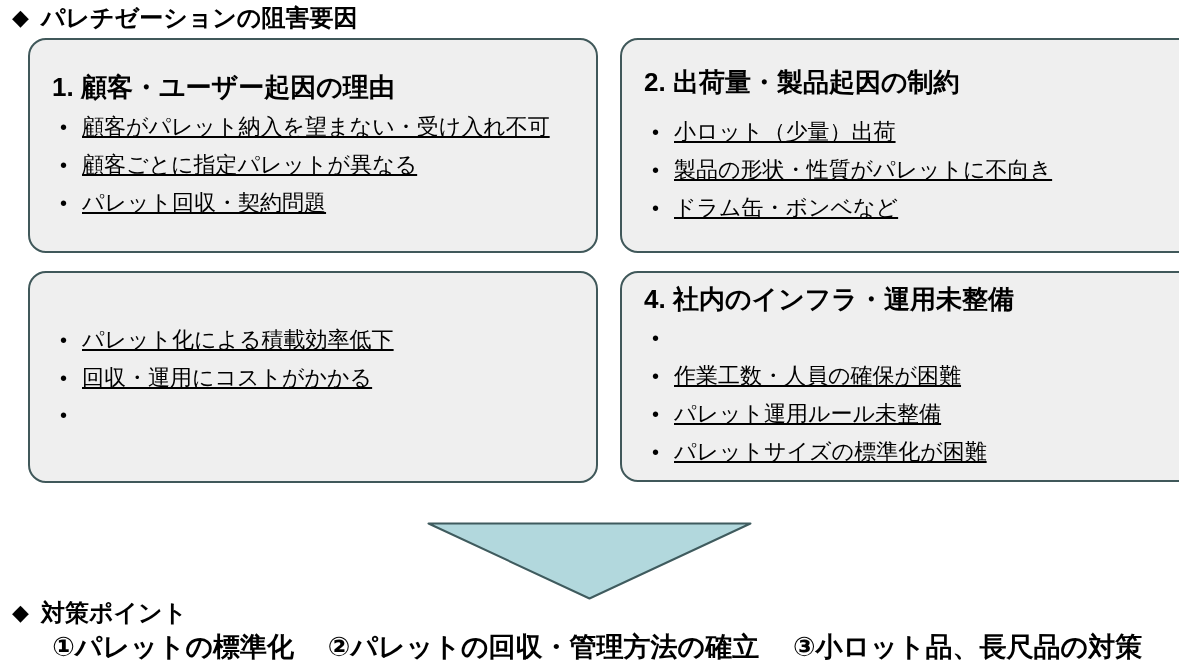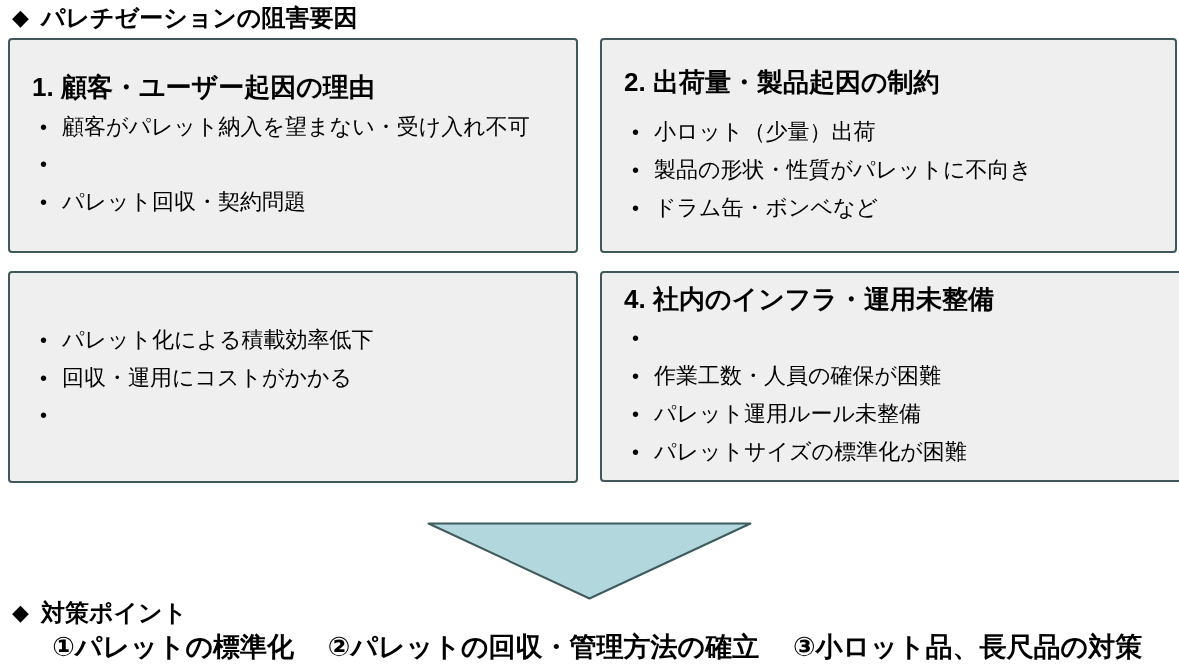--- a/index.html
+++ b/index.html
@@ -30,25 +30,26 @@
     margin-right: 12px;
   }
   .heading-top  { left: 12px; top: 3px;  }
   .heading-foot { left: 12px; top: 598px; }
 
   .factor-box {
     position: absolute;
     box-sizing: border-box;
     background: #efefef;
     border: 2px solid #40585a;
-    border-radius: 4px;
+    border-radius: 18px;
     display: flex;
     flex-direction: column;
     justify-content: center;
     padding: 8px 14px 10px 20px;
+    margin-left: 20px;
   }
   .box-1 { left: 8px;   top: 38px;  width: 570px; height: 215px; }
   .box-2 { left: 600px; top: 38px;  width: 577px; height: 215px; gap: 10px; }
   .box-3 { left: 8px;   top: 271px; width: 570px; height: 212px; }
   .box-4 { left: 600px; top: 271px; width: 658px; height: 211px; }
 
   .box-title {
     font-size: 26px;
     font-weight: bold;
     line-height: 38px;
@@ -67,20 +68,21 @@
   }
   .bullet-dot {
     flex: 0 0 32px;
     padding-left: 10px;
     box-sizing: border-box;
     font-size: 20px;
   }
   .bullet-text {
     font-size: 22px;
     white-space: nowrap;
+    text-decoration: underline;
   }
 
   .down-arrow {
     position: absolute;
     left: 427px;
     top: 522px;
     width: 325px;
     height: 78px;
   }
   .down-arrow polygon {
@@ -113,20 +115,21 @@
 
   <div class="factor-box box-1">
     <div class="box-title">1. 顧客・ユーザー起因の理由</div>
     <ul class="bullet-list">
       <li class="bullet-row">
         <span class="bullet-dot">•</span>
         <span class="bullet-text">顧客がパレット納入を望まない・受け入れ不可</span>
       </li>
       <li class="bullet-row">
         <span class="bullet-dot">•</span>
+        <span class="bullet-text">顧客ごとに指定パレットが異なる</span>
       </li>
       <li class="bullet-row">
         <span class="bullet-dot">•</span>
         <span class="bullet-text">パレット回収・契約問題</span>
       </li>
     </ul>
   </div>
 
   <div class="factor-box box-2">
     <div class="box-title">2. 出荷量・製品起因の制約</div>

